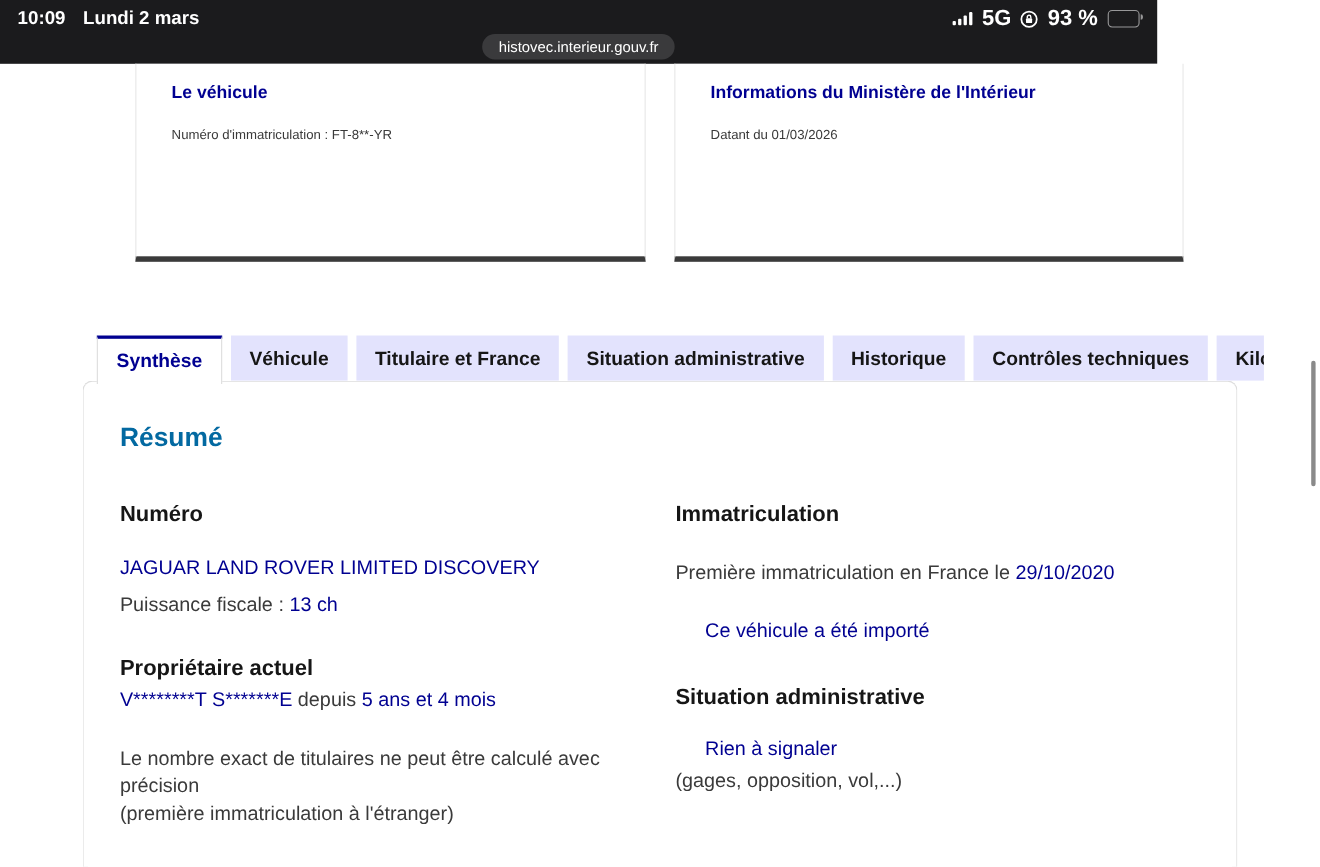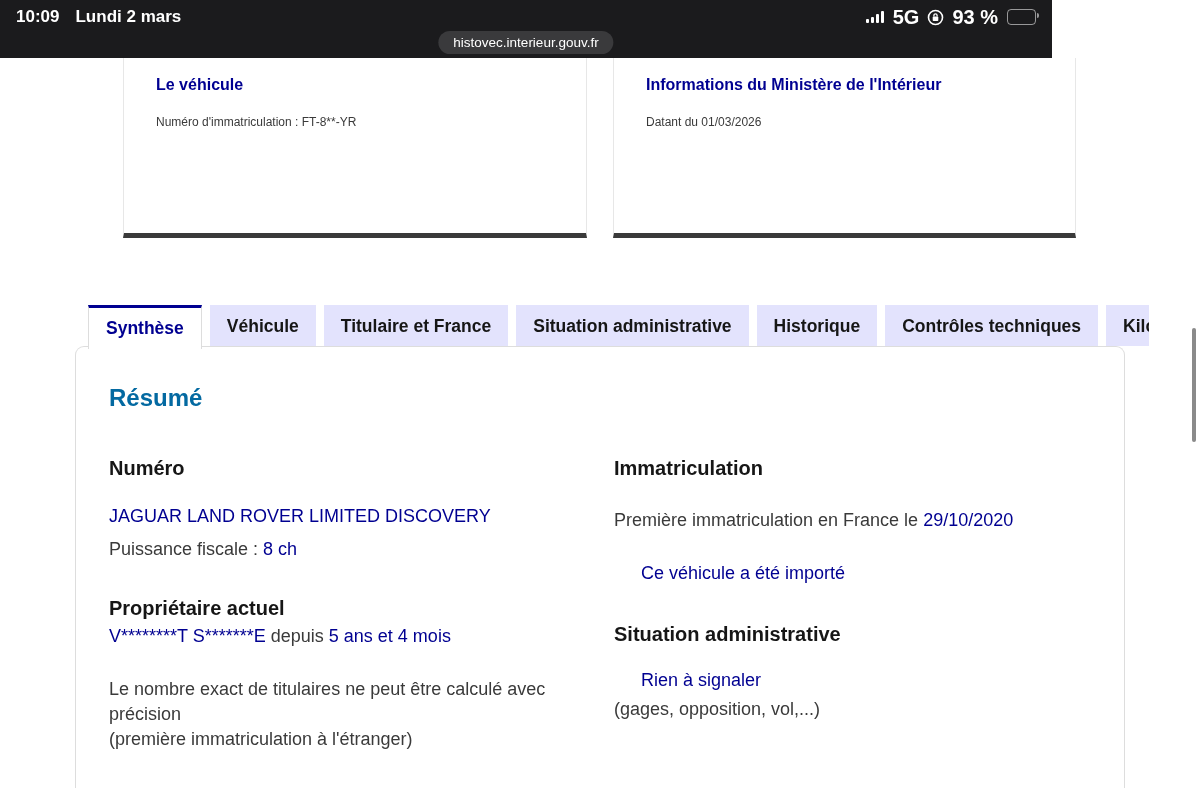--- a/index.html
+++ b/index.html
@@ -117,21 +117,21 @@
   <div class="summary-title">Résumé</div>
 
   <div class="columns">
 
     <div class="col-left">
       <div class="h3">Numéro</div>
       <div class="body-line mt24">
         <span class="link">JAGUAR LAND ROVER LIMITED DISCOVERY</span>
       </div>
       <div class="body-line mt8">
-        <span>Puissance fiscale : </span><span class="blue">8 ch</span>
+        <span>Puissance fiscale : </span><span class="blue">13 ch</span>
       </div>
 
       <div class="h3 mt34">Propriétaire actuel</div>
       <div class="body-line mt4">
         <span class="blue">V********T S*******E</span><span> depuis </span><span class="blue">5 ans et 4 mois</span>
       </div>
 
       <div class="body-line mt28">
         <span>Le nombre exact de titulaires ne peut être calculé avec précision</span><br>
         <span>(première immatriculation à l'étranger)</span>

